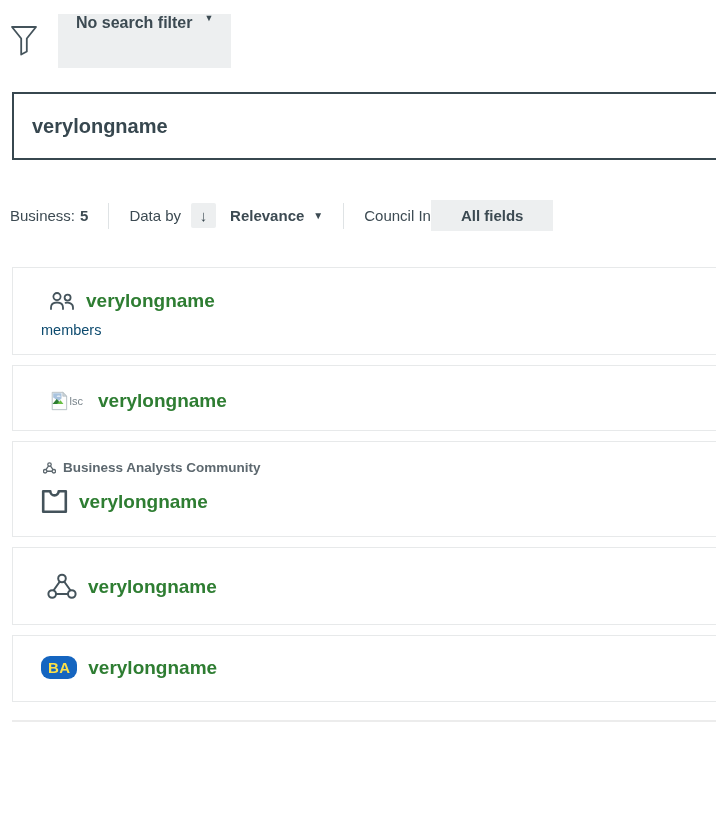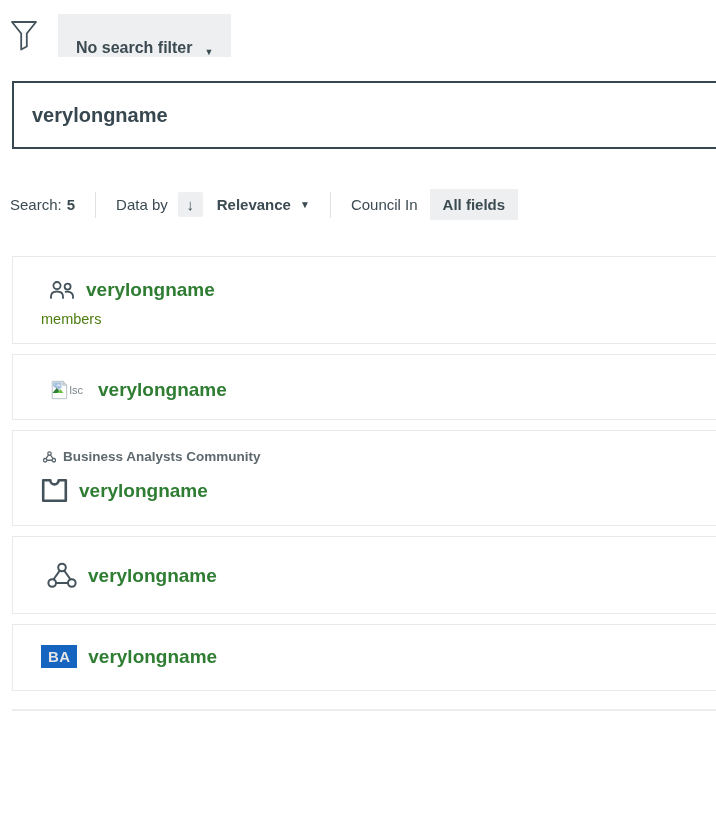--- a/index.html
+++ b/index.html
@@ -1,67 +1,67 @@
 <!DOCTYPE html>
 <html><head>
 <meta charset="utf-8">
 <style>
   * { box-sizing: border-box; margin: 0; padding: 0; }
   html, body { width: 716px; height: 840px; overflow: hidden; background: #ffffff;
     font-family: "Liberation Sans", sans-serif; color: #44535b; }
 
   
   .filter-row { margin: 14px 0 0 10px; display: flex; align-items: center; gap: 20px; }
-  .filter-btn { display: inline-flex; align-items: flex-end; gap: 12px; background: #edeff0;
-    border: none; height: 43px; padding: 0 18px; font-family: inherit;
+  .filter-btn { display: inline-flex; align-items: flex-start; gap: 12px; background: #edeff0;
+    border: none; height: 54px; padding: 0 18px; font-family: inherit;
     font-size: 16px; font-weight: 600; color: #3c4a52; cursor: pointer; }
   .caret-sm { font-size: 9px; color: #3c4a52; line-height: 1; }
 
   
   .search-box { margin: 24px -6px 0 12px; border: 2px solid #37474f; height: 68px;
     display: flex; align-items: center; background: #fff; }
   .search-box input { border: none; outline: none; width: 100%; height: 100%;
     padding: 0 18px; font-family: inherit; font-size: 20px; font-weight: 700; color: #37474f; }
 
   
   .results-bar { margin: 40px 0 0 10px; display: flex; align-items: center;
     font-size: 15px; color: #3c4a52; }
   .results-bar .count { font-weight: 700; }
   .vdiv { width: 1px; height: 26px; background: #dfe3e5; margin: 0 20px; }
   .sort-dir-btn { margin-left: 10px; width: 25px; height: 25px; background: #edeff0;
     border: none; font-size: 15px; font-weight: 700; color: #3c4a52; cursor: pointer;
     display: inline-flex; align-items: center; justify-content: center; border-radius: 2px; }
   .sort-value { margin-left: 14px; font-weight: 700; }
   .sort-caret { margin-left: 9px; font-size: 10px; color: #3c4a52; }
-  .chip { margin-left: 12px; background: #edeff0; padding: 7px 13px;
+  .chip { background: #edeff0; padding: 7px 30px;
     font-weight: 700; font-size: 15px; color: #3c4a52; cursor: pointer; }
 
   
   .cards { margin-top: 36px; }
   .card { margin: 0 -6px 10px 12px; border: 1px solid #e7e9ea; border-right: none;
     background: #fff; }
   .title-row { display: flex; align-items: center; gap: 11px; }
   .result-title { font-size: 19px; font-weight: 700; color: #2e7d32;
     text-decoration: none; cursor: pointer; }
-  .subtitle { margin-top: 10px; font-size: 14.5px; color: #4d7c0f; }
+  .subtitle { margin-top: 10px; font-size: 14.5px; color: #0c4a6e; }
   .breadcrumb { display: flex; align-items: center; gap: 7px; font-size: 13.5px;
     color: #5d686f; font-weight: bold; }
   .breadcrumb .sep { font-size: 9px; color: #6a757b; margin: 0 6px; }
   .card1 { padding: 22px 28px 16px; }
   .card1 .title-row { margin-left: 8px; }
   .card2 { padding: 14px 28px 8px; }
   .card2 .title-row { margin-left: 8px; gap: 15px; }
   .card3 { padding: 18px 28px 22px; }
   .card3 .breadcrumb { margin: 0 0 14px 2px; }
   .card4 { padding: 25px 28px 24px; }
   .card4 .title-row { margin-left: 6px; }
   .card5 { padding: 20px 28px 22px; }
   .card5 .breadcrumb { margin: 0 0 18px 2px; }
-  .badge { background: #1565c0; color: #e5e5e5; font-size: 15px; font-weight: 700;
-    padding: 3px 7px; border-radius: 0; letter-spacing: .3px; }
+  .badge { background: #1565c0; color: #fde047; font-size: 15px; font-weight: 700;
+    padding: 3px 7px; border-radius: 9px; letter-spacing: .3px; }
 
   .img-wrap { width: 34px; height: 42px; overflow: hidden; display: flex;
     align-items: center; }
   .img-alt { font-size: 11px; color: #78838a; margin-top: -1px; }
 
   .partial-line { margin: 18px -6px 0 12px; border-top: 2px solid #ececec; }
 
   .icon { flex: 0 0 auto; display: inline-flex; }
 </style>
 </head>
@@ -77,21 +77,21 @@
     <span>No search filter</span>
     <span class="caret-sm">▼</span>
   </button>
 </div>
 
 <div class="search-box">
   <input type="text" value="verylongname" style="">
 </div>
 
 <div class="results-bar">
-  <span>Search:</span>
+  <span>Business:</span>
   <span class="count" style="margin-left:5px">5</span>
   <span class="vdiv"></span>
   <span>Data by</span>
   <button class="sort-dir-btn">
     <span>↓</span>
   </button>
   <span class="sort-value">Relevance</span>
   <span class="sort-caret">▼</span>
   <span class="vdiv"></span>
   <span>Council In</span>

